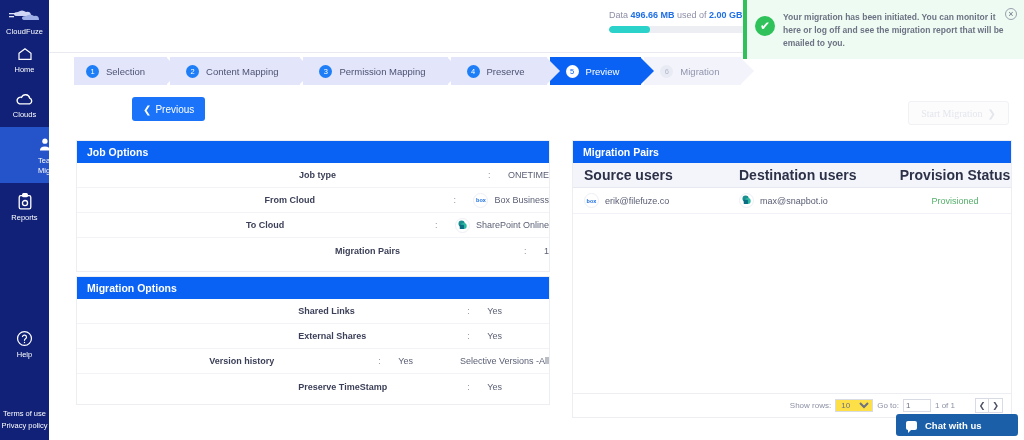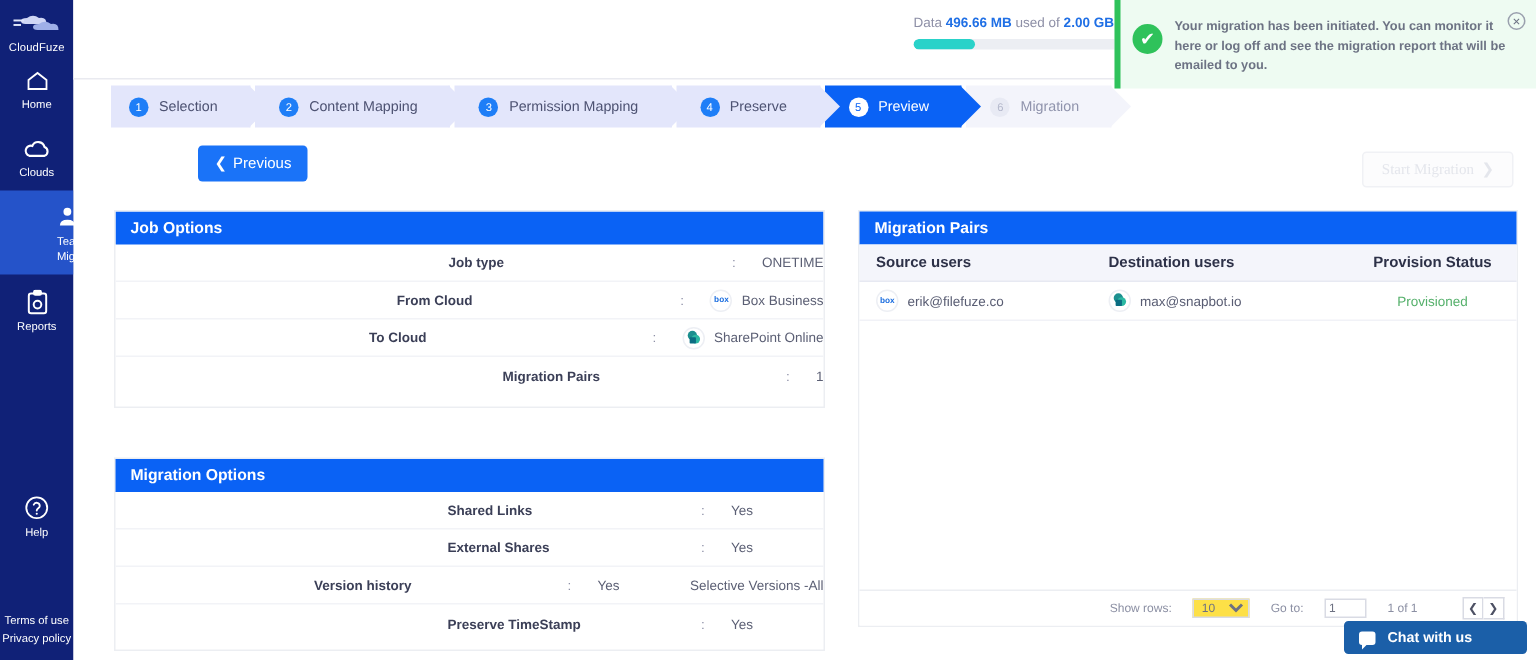--- a/index.html
+++ b/index.html
@@ -105,21 +105,21 @@
   }
 
   
   .panel { position: absolute; background: #fff; border: 1px solid #eceef2; }
   .panel-head {
     background: #0a62f5; color: #fff; height: 22px; display: flex; align-items: center;
     padding-left: 10px; font-size: 10.5px; font-weight: bold;
   }
 
   #job-options { left: 27px; top: 140px; width: 474px; height: 132px; overflow: hidden; }
-  #migration-options { left: 27px; top: 305px; width: 474px; height: 129px; }
+  #migration-options { left: 27px; top: 276px; width: 474px; height: 129px; }
   #migration-pairs { left: 523px; top: 140px; width: 440px; height: 278px; display:flex; flex-direction:column;}
 
   .row {
     display: flex; align-items: center; height: 25px;
     border-bottom: 1px solid #f2f3f7; font-size: 9px; justify-content: flex-end;
   }
   .row:last-child { border-bottom: none; }
   .row .k { width: 200px; padding-left: 11px; color: #3b3f57; font-weight: bold; }
   .row .sep { width: 20px; color: #8d8fa6; }
   .row .v { color: #5b5f74; display: flex; align-items: center; gap: 6px; }
@@ -128,37 +128,37 @@
 
   .cloud-badge {
     width: 15px; height: 15px; border-radius: 50%; background: #fff;
     border: 1px solid #edeff4; display: flex; align-items: center; justify-content: center;
     font-size: 5.5px; font-weight: bold; color: #1d6fe0; flex: 0 0 15px;
   }
 
   
   .pairs-head {
     display: flex; align-items: center; height: 25px; background: #f4f5fb;
-    border-bottom: 1px solid #e7e9f2; font-size: 10px; font-weight: bold; color: #2d3148;
+    border-bottom: 1px solid #e7e9f2; font-size: 14px; font-weight: bold; color: #2d3148;
   }
   .pairs-row {
     display: flex; align-items: center; height: 26px;
     border-bottom: 1px solid #f1f2f7; font-size: 9px; color: #595d73;
   }
   .c1 { width: 166px; padding-left: 11px; display:flex; align-items:center; gap:6px; }
   .c2 { width: 160px; display:flex; align-items:center; gap:6px; }
   .c3 { width: 112px; text-align: center; }
   .pairs-head .c3 { text-align:center; }
   .status-ok { color: #55b06b; }
   .pairs-body { flex: 1 1 auto; background:#fff; }
 
   .pairs-foot {
     height: 24px; border-top: 1px solid #eceef2; background: #fff;
     display: flex; align-items: center; justify-content: flex-end;
-    padding-right: 8px; gap: 14px; font-size: 8px; color: #8b8fa3;
+    padding-right: 8px; gap: 4px; font-size: 8px; color: #8b8fa3;
   }
   .pg-select {
     font-family: inherit; font-size: 8px; color:#6d7182;
     border: 1px solid #d9dbe4; background:#fde047; height: 13px; padding: 0 1px;
   }
   .pg-input {
     font-family: inherit; font-size: 8px; color:#6d7182; width: 28px; height: 13px;
     border: 1px solid #d9dbe4; background:#fff; padding: 0 2px;
   }
   .pg-nav { display:flex; margin-left: 16px; }

